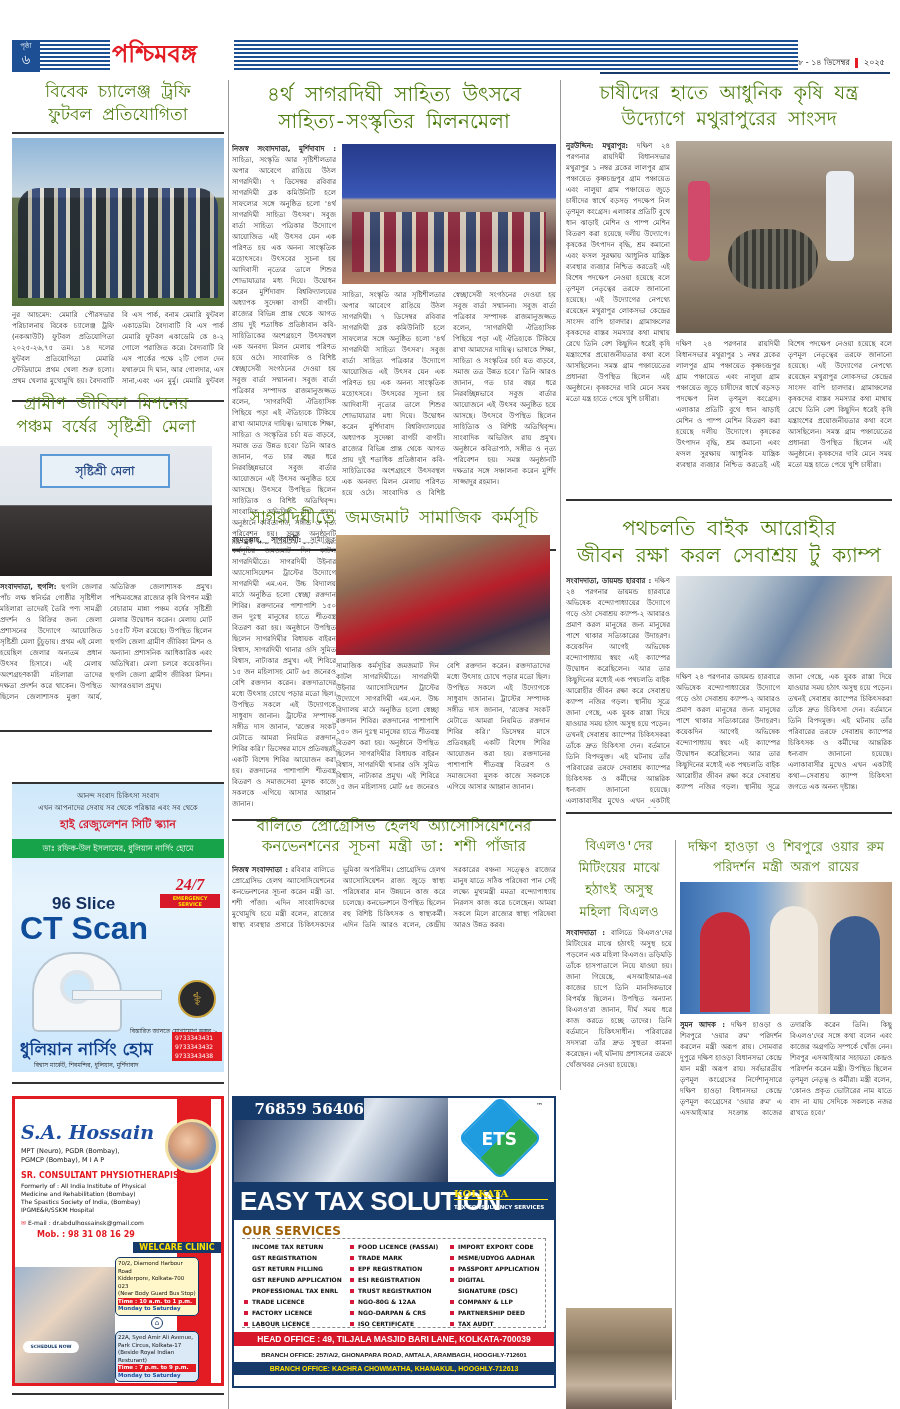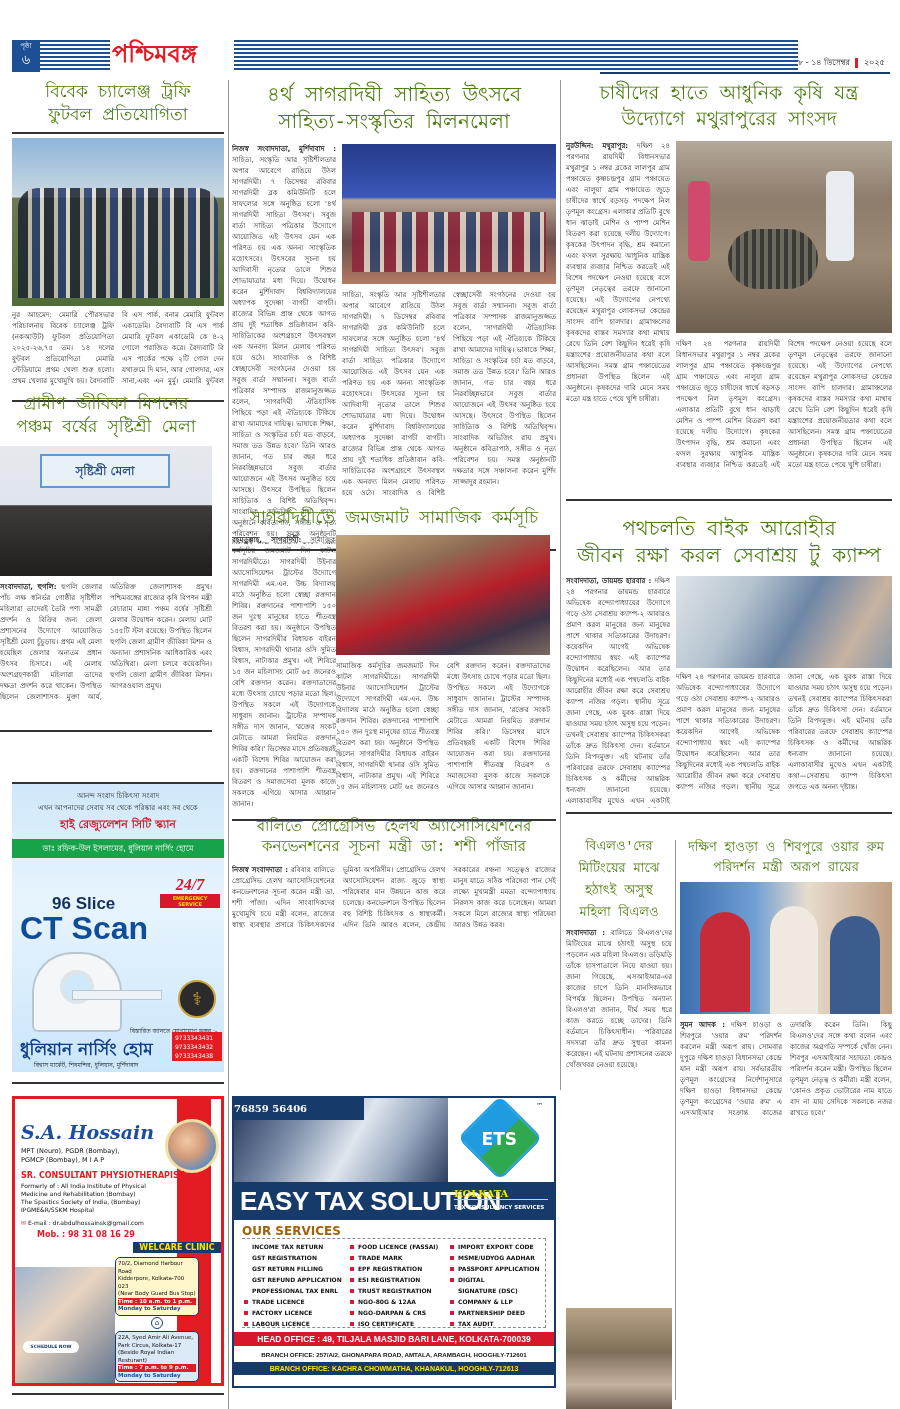--- a/index.html
+++ b/index.html
@@ -178,21 +178,21 @@
     <div>কনভেনশনের সূচনা মন্ত্রী ডা: শশী পাঁজার</div>
   </div>
   <div class="body-text col3" style="height:208px;margin-top:6px;">
     <b>নিজস্ব সংবাদদাতা :</b>
     <span>রবিবার বালিতে প্রোগ্রেসিভ হেলথ অ্যাসোসিয়েশনের কনভেনশনের সূচনা করেন মন্ত্রী ডা. শশী পাঁজা। এদিন সাংবাদিকদের মুখোমুখি হয়ে মন্ত্রী বলেন, রাজ্যের স্বাস্থ্য ব্যবস্থার প্রসারে চিকিৎসকদের ভূমিকা অপরিসীম। প্রোগ্রেসিভ হেলথ অ্যাসোসিয়েশন রাজ্য জুড়ে স্বাস্থ্য পরিষেবার মান উন্নয়নে কাজ করে চলেছে। কনভেনশনে উপস্থিত ছিলেন বহু বিশিষ্ট চিকিৎসক ও স্বাস্থ্যকর্মী। এদিন তিনি আরও বলেন, কেন্দ্রীয় সরকারের বঞ্চনা সত্ত্বেও রাজ্যের মানুষ যাতে সঠিক পরিষেবা পান সেই লক্ষ্যে মুখ্যমন্ত্রী মমতা বন্দ্যোপাধ্যায় নিরলস কাজ করে চলেছেন। আমরা সকলে মিলে রাজ্যের স্বাস্থ্য পরিষেবা আরও উন্নত করব।</span>
   </div>
 </div>
 
 <div class="abs" style="left:232px;top:1096px;width:324px;height:292px;border:2px solid #163b6b;background:#fff;overflow:hidden;">
   <div style="position:absolute;left:0;top:0;width:214px;height:84px;background:linear-gradient(120deg,#24345a 0,#7d8eaa 30%,#dfe6ee 55%,#9aa9bf 75%,#2d3e5f 100%);"></div>
-  <div style="position:absolute;left:0;top:0;width:130px;height:22px;background:#163b6b;color:#fff;font-family:'DejaVu Serif',serif;font-weight:bold;font-size:10px;line-height:22px;text-align:left;">76859 56406</div>
+  <div style="position:absolute;left:0;top:0;width:130px;height:22px;background:#163b6b;color:#fff;font-family:'DejaVu Serif',serif;font-weight:bold;font-size:15px;line-height:22px;text-align:right;">76859 56406</div>
   <div style="position:absolute;left:236px;top:10px;width:60px;height:60px;transform:rotate(45deg);border:2px solid #1f9be0;background:linear-gradient(to right,#1f9be0 50%,#2fa84f 50%);border-radius:8px;">
     <div style="transform:rotate(-45deg);color:#fff;font-weight:bold;font-size:17px;text-align:center;line-height:58px;">ETS</div>
   </div>
   <div style="position:absolute;left:302px;top:4px;font-size:7px;">™</div>
   <div style="position:absolute;left:0;top:84px;width:320px;height:38px;background:#163b6b;">
     <div style="position:absolute;left:6px;top:4px;font-family:'Liberation Sans',sans-serif;font-weight:bold;font-size:26px;color:#fff;letter-spacing:-0.5px;">EASY TAX SOLUTION</div>
     <div style="position:absolute;left:220px;top:6px;font-family:'DejaVu Serif',serif;font-weight:bold;font-size:10px;color:#ffe100;border-bottom:1px solid #ffe100;width:94px;">KOLKATA</div>
     <div style="position:absolute;left:220px;top:22px;font-size:5.5px;font-weight:bold;color:#fff;">TAX CONSULTANCY SERVICES</div>
   </div>
   <div style="position:absolute;left:8px;top:126px;font-weight:bold;font-size:12px;color:#a16207;">OUR SERVICES</div>

